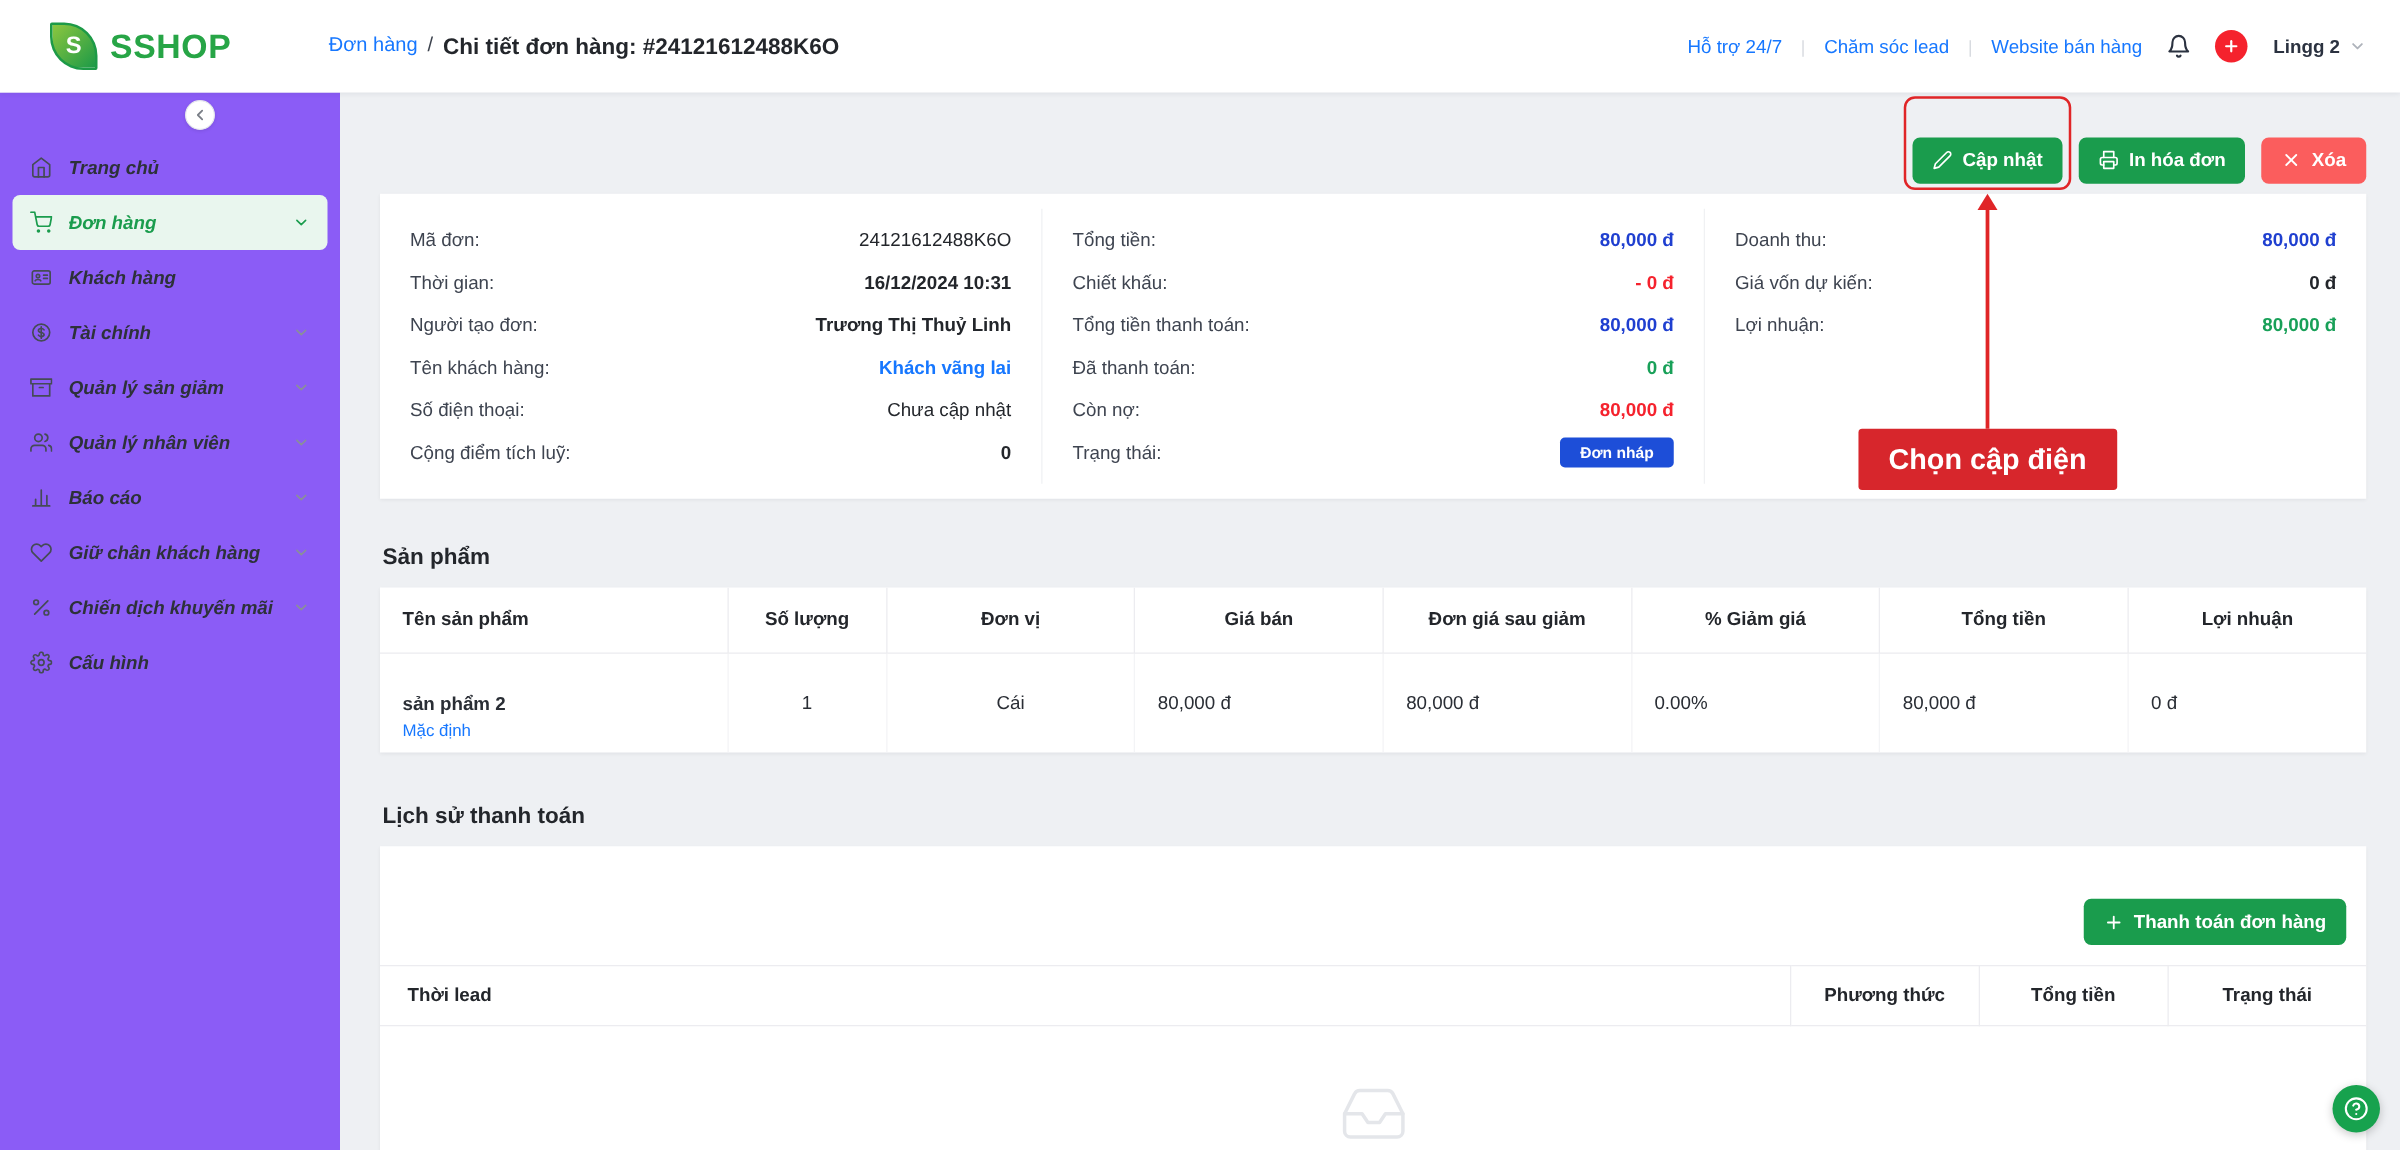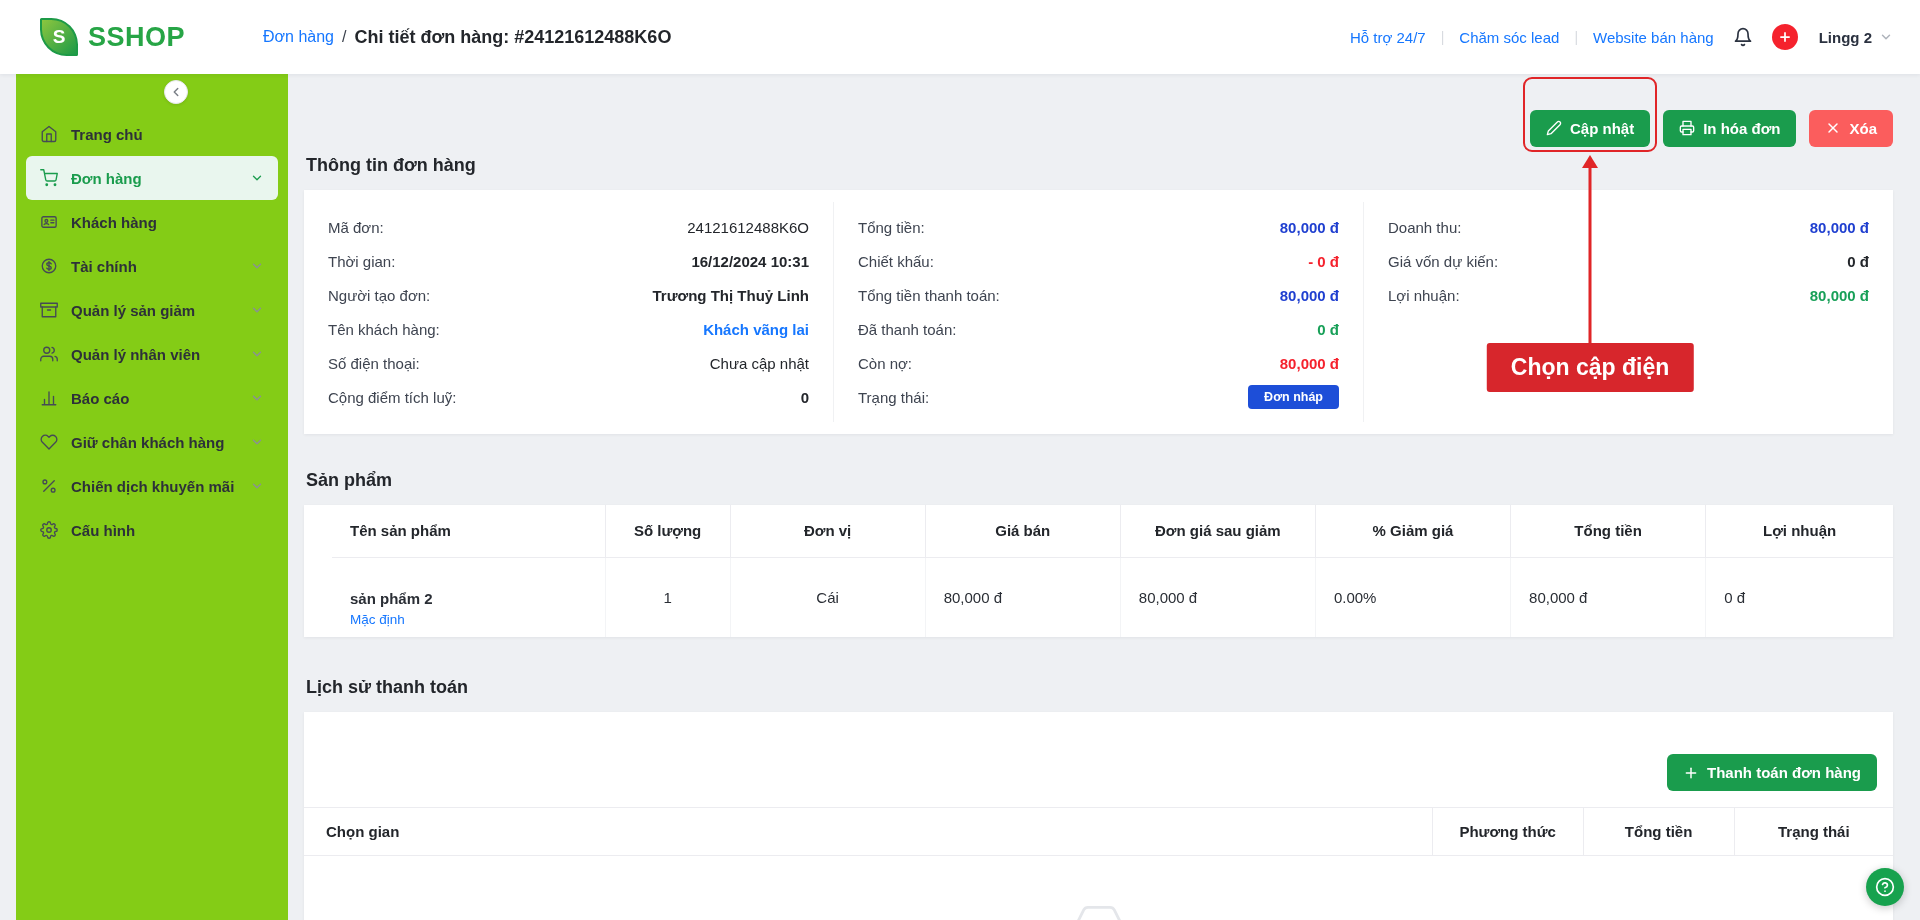--- a/index.html
+++ b/index.html
@@ -48,22 +48,22 @@
     background:#f5222d; color:#fff;
     display:flex; align-items:center; justify-content:center;
     cursor:pointer;
   }
   .user-box { display:flex; align-items:center; gap:7px; cursor:pointer; margin-left:6px; }
   .user-name { font-size:15px; font-weight:600; color:#2b3240; }
   .user-caret { color:#aeb3bb; }
 
   
   .sidebar {
-    position:absolute; top:74px; left:16px; bottom:0; width:272px;
-    background:#84cc16; padding-top:38px; z-index:10;
+    position:absolute; top:74px; left:0; bottom:0; width:272px;
+    background:#8b5cf6; padding-top:38px; z-index:10;font-style:italic;
   }
   .collapse-btn {
     position:absolute; top:6px; left:148px;
     width:24px; height:24px; border-radius:50%;
     background:#fff; border:1px solid #e6e8ec;
     box-shadow:0 1px 3px rgba(0,0,0,.10);
     display:flex; align-items:center; justify-content:center;
     color:#7a7f87; cursor:pointer;
   }
   .side-item {
@@ -143,21 +143,21 @@
   th { font-weight:700; color:#23262b; }
   .ptable th {
     height:52px; border-bottom:1px solid #ececf0; border-right:1px solid #ececf0; padding:0 18px;
   }
   .ptable th:last-child { border-right:none; }
   .ptable td {
     height:80px; padding:0 18px; color:#2a2e35; border-right:1px solid #f3f4f6;
   }
   .ptable td:last-child { border-right:none; }
   .al { text-align:left; } .ac { text-align:center; } .ar { }
-  .prod-card { overflow:hidden; margin-bottom:40px;padding-left:28px; }
+  .prod-card { overflow:hidden; margin-bottom:40px; }
   .prod-name { font-weight:600; color:#2a2e35;margin-top:22px; }
   .prod-variant { color:#1677ff; font-size:13.5px; margin-top:5px; cursor:pointer; }
 
   
   .pay-card { height:300px; overflow:hidden; }
   .pay-top { display:flex; justify-content:flex-end; padding:14px 16px 16px; }
   .paytable th {
     height:48px; border-top:1px solid #ececf0; border-bottom:1px solid #ececf0;
     border-right:1px solid #ececf0; padding:0 22px;
   }
@@ -393,21 +393,20 @@
     </button>
     <button class="btn btn-red">
       <svg class="ic16" viewBox="0 0 24 24" fill="none" stroke="currentColor" stroke-width="2.2" stroke-linecap="round">
           <line x1="18" y1="6" x2="6" y2="18"></line>
           <line x1="6" y1="6" x2="18" y2="18"></line>
         </svg>
       <span>Xóa</span>
     </button>
   </div>
 
-  <h2 class="section-title">Thông tin đơn hàng</h2>
   <section class="card info-card">
     <div class="info-col">
       <div class="info-row">
           <span class="i-label">Mã đơn:</span>
           <span class="i-value v-med">24121612488K6O</span>
         </div>
       <div class="info-row">
           <span class="i-label">Thời gian:</span>
           <span class="i-value">16/12/2024 10:31</span>
         </div>
@@ -526,21 +525,21 @@
     </div>
     <table class="paytable">
       <colgroup>
         <col style="width:71%">
           <col style="width:9.5%">
           <col style="width:9.5%">
           <col style="width:10%">
       </colgroup>
       <thead>
         <tr>
-          <th class="al">Chọn gian</th>
+          <th class="al">Thời lead</th>
           <th class="ac">Phương thức</th>
           <th class="ac">Tổng tiền</th>
           <th class="ac">Trạng thái</th>
         </tr>
       </thead>
     </table>
     <div class="empty-wrap">
       <svg width="56" height="56" viewBox="0 0 24 24" fill="none" stroke="currentColor" stroke-width="1.2" stroke-linecap="round" stroke-linejoin="round">
           <polyline points="22 12 16 12 14 15 10 15 8 12 2 12"></polyline>
           <path d="M5.45 5.11 2 12v6a2 2 0 0 0 2 2h16a2 2 0 0 0 2-2v-6l-3.45-6.89A2 2 0 0 0 16.76 4H7.24a2 2 0 0 0-1.79 1.11z"></path>

